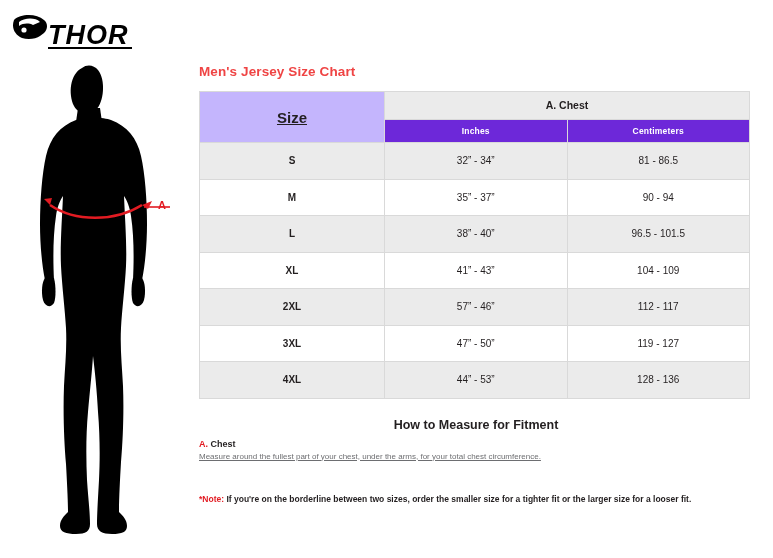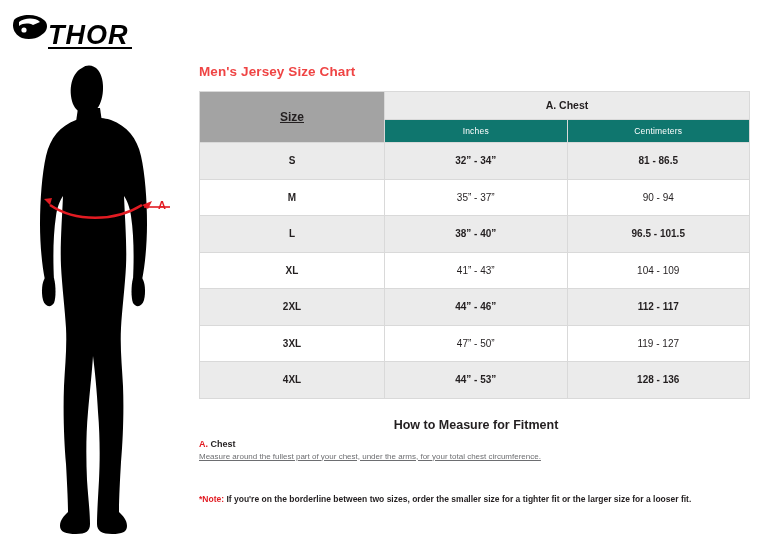--- a/index.html
+++ b/index.html
@@ -69,53 +69,52 @@
   }
   table.size-chart td, table.size-chart th {
     border: 1px solid #d9d9d9;
     padding: 0;
     text-align: center;
     vertical-align: middle;
   }
   .hdr-size {
     width: 184px;
     height: 50px;
-    background: #a3a3a3;
-    font-size: 12px;
+    background: #c4b5fd;
+    font-size: 15px;
     font-weight: bold;
     color: #231f20;
     text-decoration: underline;
   }
   .hdr-chest {
     height: 24px;
     background: #ebebeb;
     font-size: 10.5px;
     font-weight: bold;
     color: #231f20;
   }
   .hdr-unit {
     height: 20px;
-    background: #0f766e;
+    background: #6d28d9;
     color: #ffffff;
     font-size: 8.5px;
-    font-weight: normal;
+    font-weight: bold;
     border: 1px solid #000000;
     letter-spacing: 0.2px;
   }
   .row-cell {
     height: 35.5px;
     font-size: 10px;
     color: #231f20;
   }
   .row-cell.label {
     font-weight: bold;
   }
   tr.shaded td {
     background: #ebebeb;
-    font-weight: bold;
   }
   tr.plain td {
     background: #ffffff;
   }
 
   
   .how-title {
     font-size: 12.5px;
     font-weight: bold;
     color: #231f20;
@@ -264,21 +263,21 @@
           <td class="row-cell">38” - 40”</td>
           <td class="row-cell">96.5 - 101.5</td>
         </tr>
         <tr class="plain">
           <td class="row-cell label">XL</td>
           <td class="row-cell">41” - 43”</td>
           <td class="row-cell">104 - 109</td>
         </tr>
         <tr class="shaded">
           <td class="row-cell label">2XL</td>
-          <td class="row-cell">44” - 46”</td>
+          <td class="row-cell">57” - 46”</td>
           <td class="row-cell">112 - 117</td>
         </tr>
         <tr class="plain">
           <td class="row-cell label">3XL</td>
           <td class="row-cell">47” - 50”</td>
           <td class="row-cell">119 - 127</td>
         </tr>
         <tr class="shaded">
           <td class="row-cell label">4XL</td>
           <td class="row-cell">44” - 53”</td>

